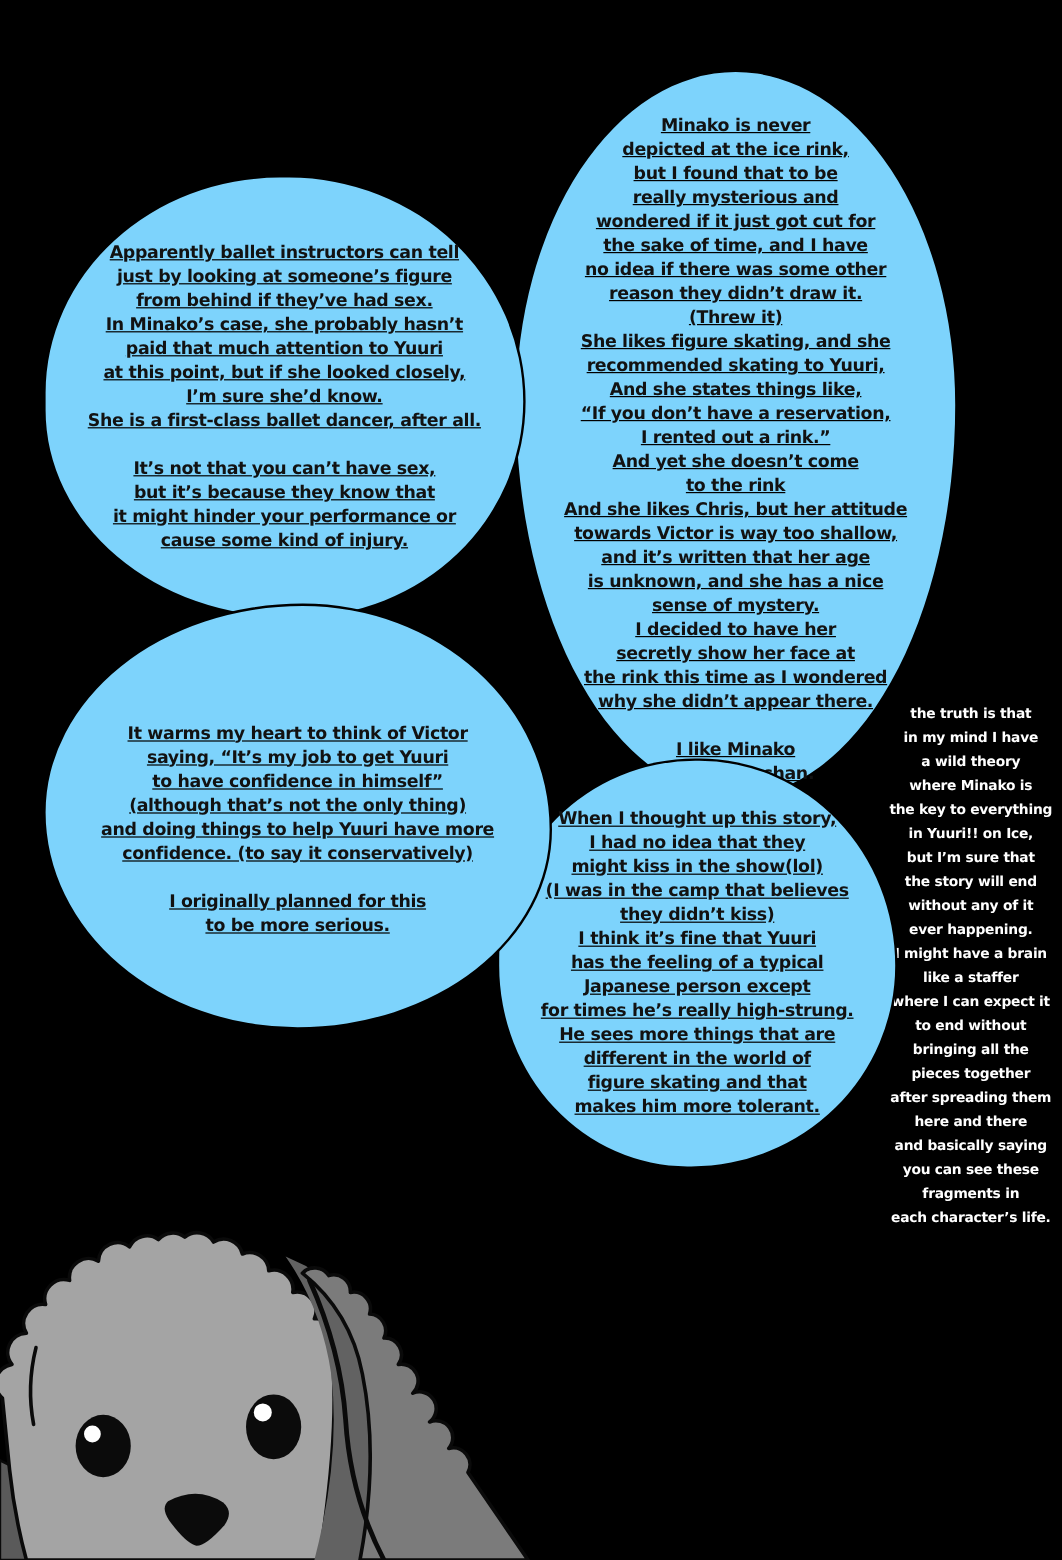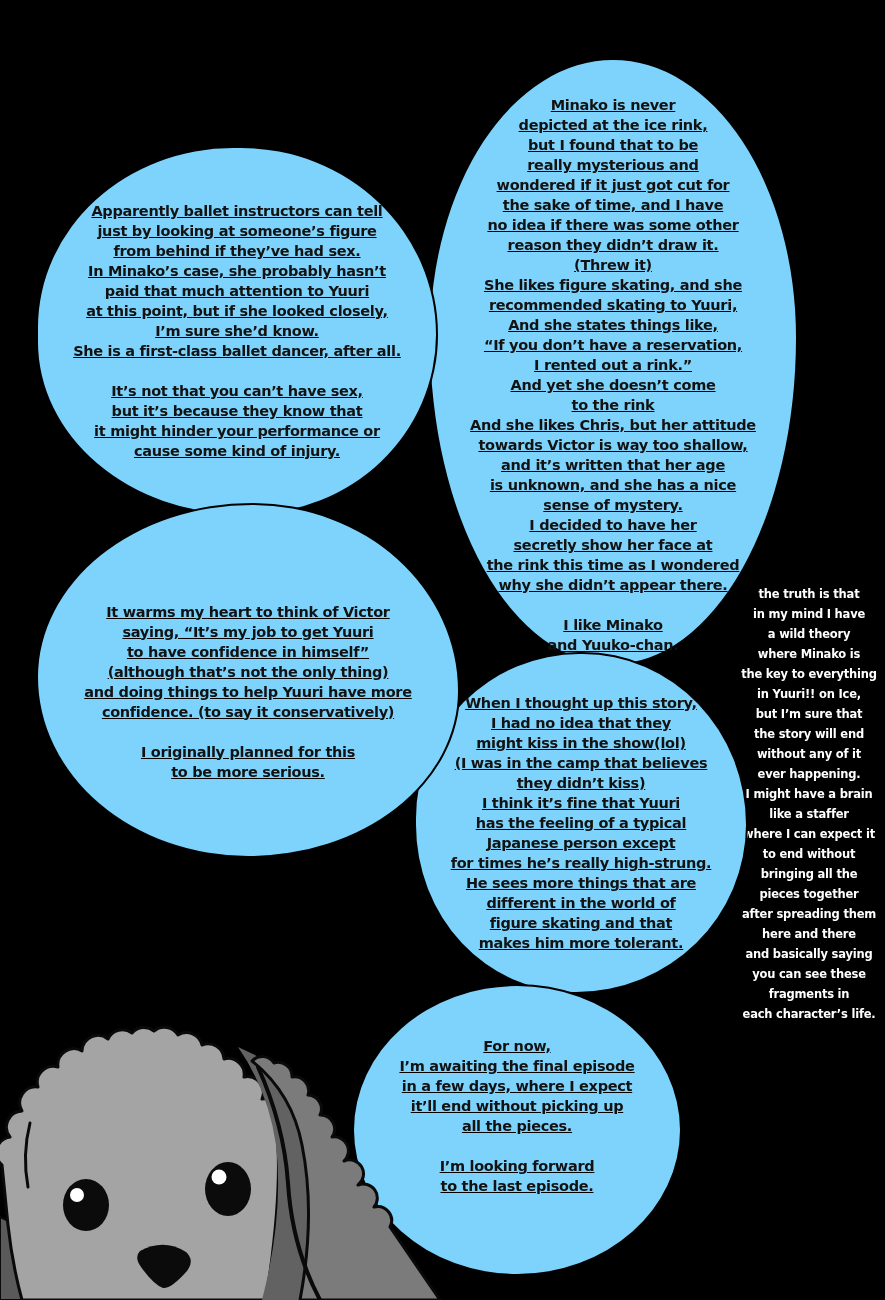--- a/index.html
+++ b/index.html
@@ -31,21 +31,21 @@
     letter-spacing:-0.3px;
     width:100%;
   }
   
   #b-minako{left:428px;top:58px;width:370px;height:608px;z-index:1;
     border-radius:50% 50% 50% 50% / 46% 46% 54% 54%;padding-top:26px;}
   #b-ballet{left:36px;top:146px;width:402px;height:370px;z-index:2;
     border-radius:50% 50% 48% 52% / 50% 52% 50% 48%;}
   #b-victor{left:36px;top:503px;width:424px;height:355px;z-index:3;
     border-radius:51% 49% 50% 50% / 49% 53% 47% 51%;padding-top:22px;}
-  #b-kiss{left:414px;top:652px;width:334px;height:342px;z-index:2;
+  #b-kiss{left:414px;top:632px;width:334px;height:342px;z-index:2;
     border-radius:50% 50% 52% 48% / 49% 51% 50% 50%;}
   #b-episode{left:352px;top:984px;width:330px;height:292px;z-index:3;
     border-radius:50%;padding-bottom:28px;}
   .margin-note{
     position:absolute;
     left:734px;top:584px;width:150px;
     z-index:1;
     white-space:pre-line;
     text-align:center;
     color:#fff;
@@ -131,30 +131,20 @@
 I think it’s fine that Yuuri
 has the feeling of a typical
 Japanese person except
 for times he’s really high-strung.
 He sees more things that are
 different in the world of
 figure skating and that
 makes him more tolerant.</div>
   </div>
 
-  <div class="bubble" id="b-episode">
-    <div class="txt">For now,
-I’m awaiting the final episode
-in a few days, where I expect
-it’ll end without picking up
-all the pieces.
-
-I’m looking forward
-to the last episode.</div>
-  </div>
 
   <div class="margin-note">the truth is that
 in my mind I have
 a wild theory
 where Minako is
 the key to everything
 in Yuuri!! on Ice,
 but I’m sure that
 the story will end
 without any of it

